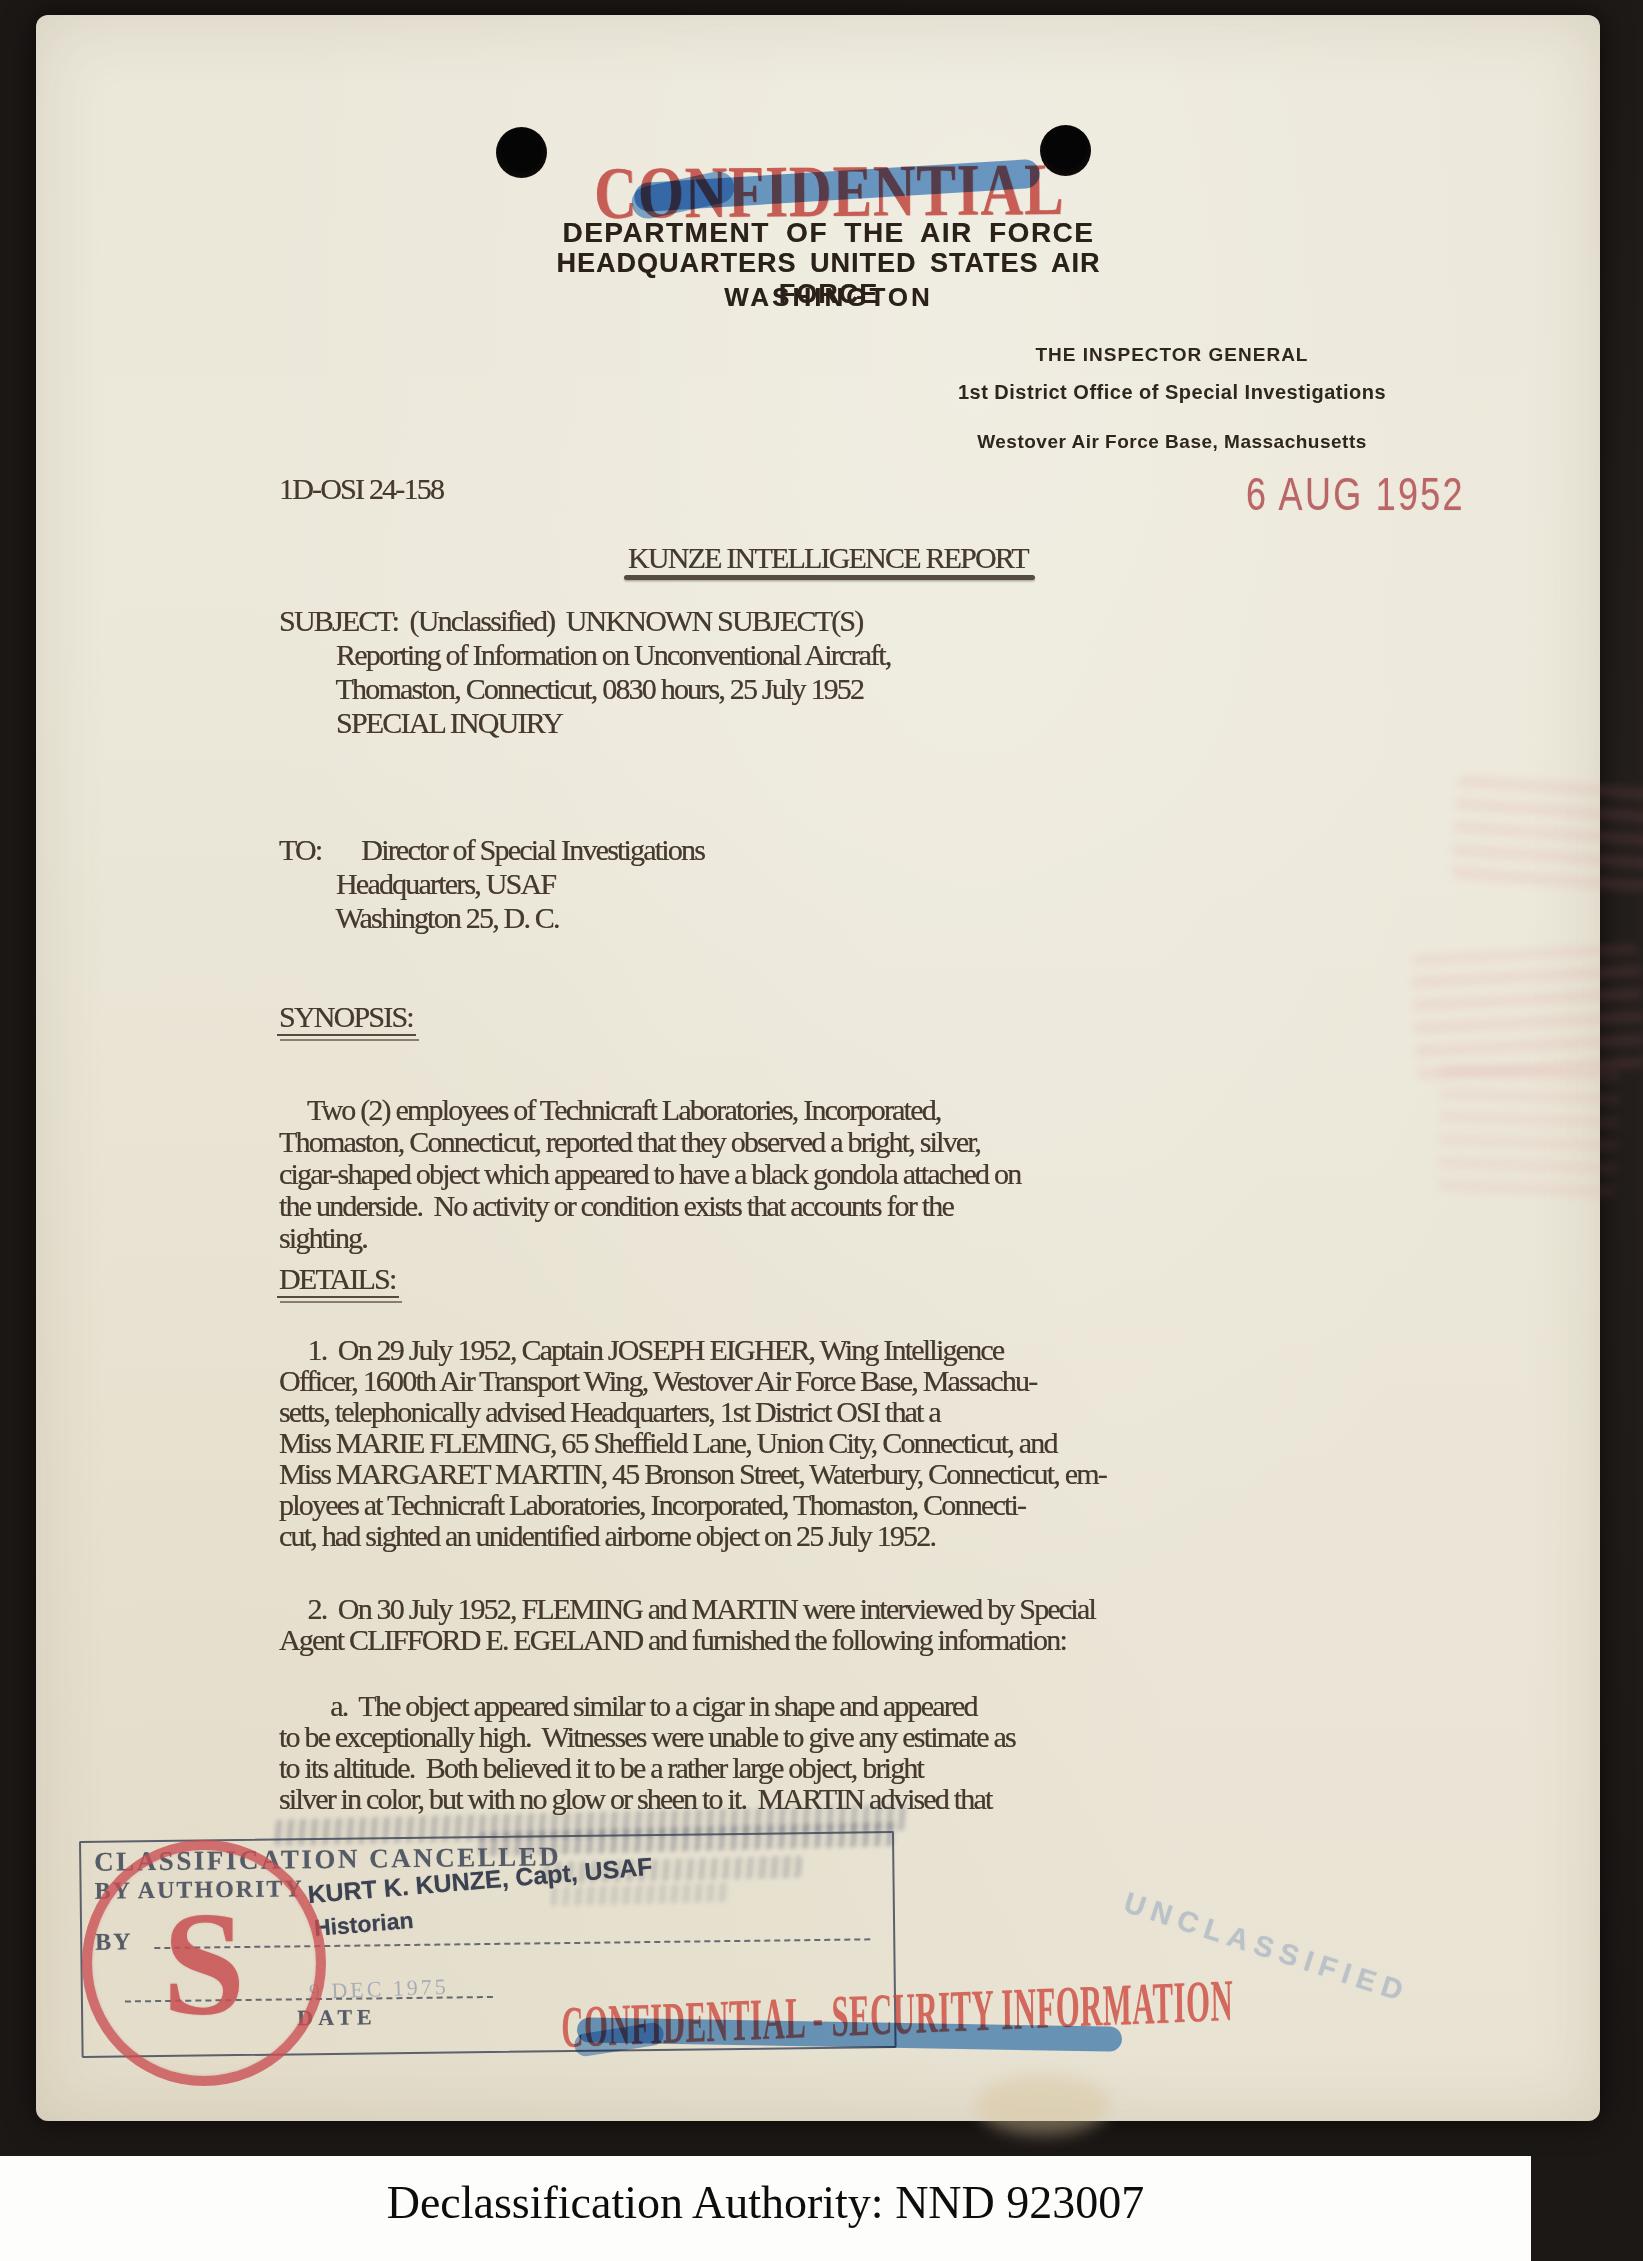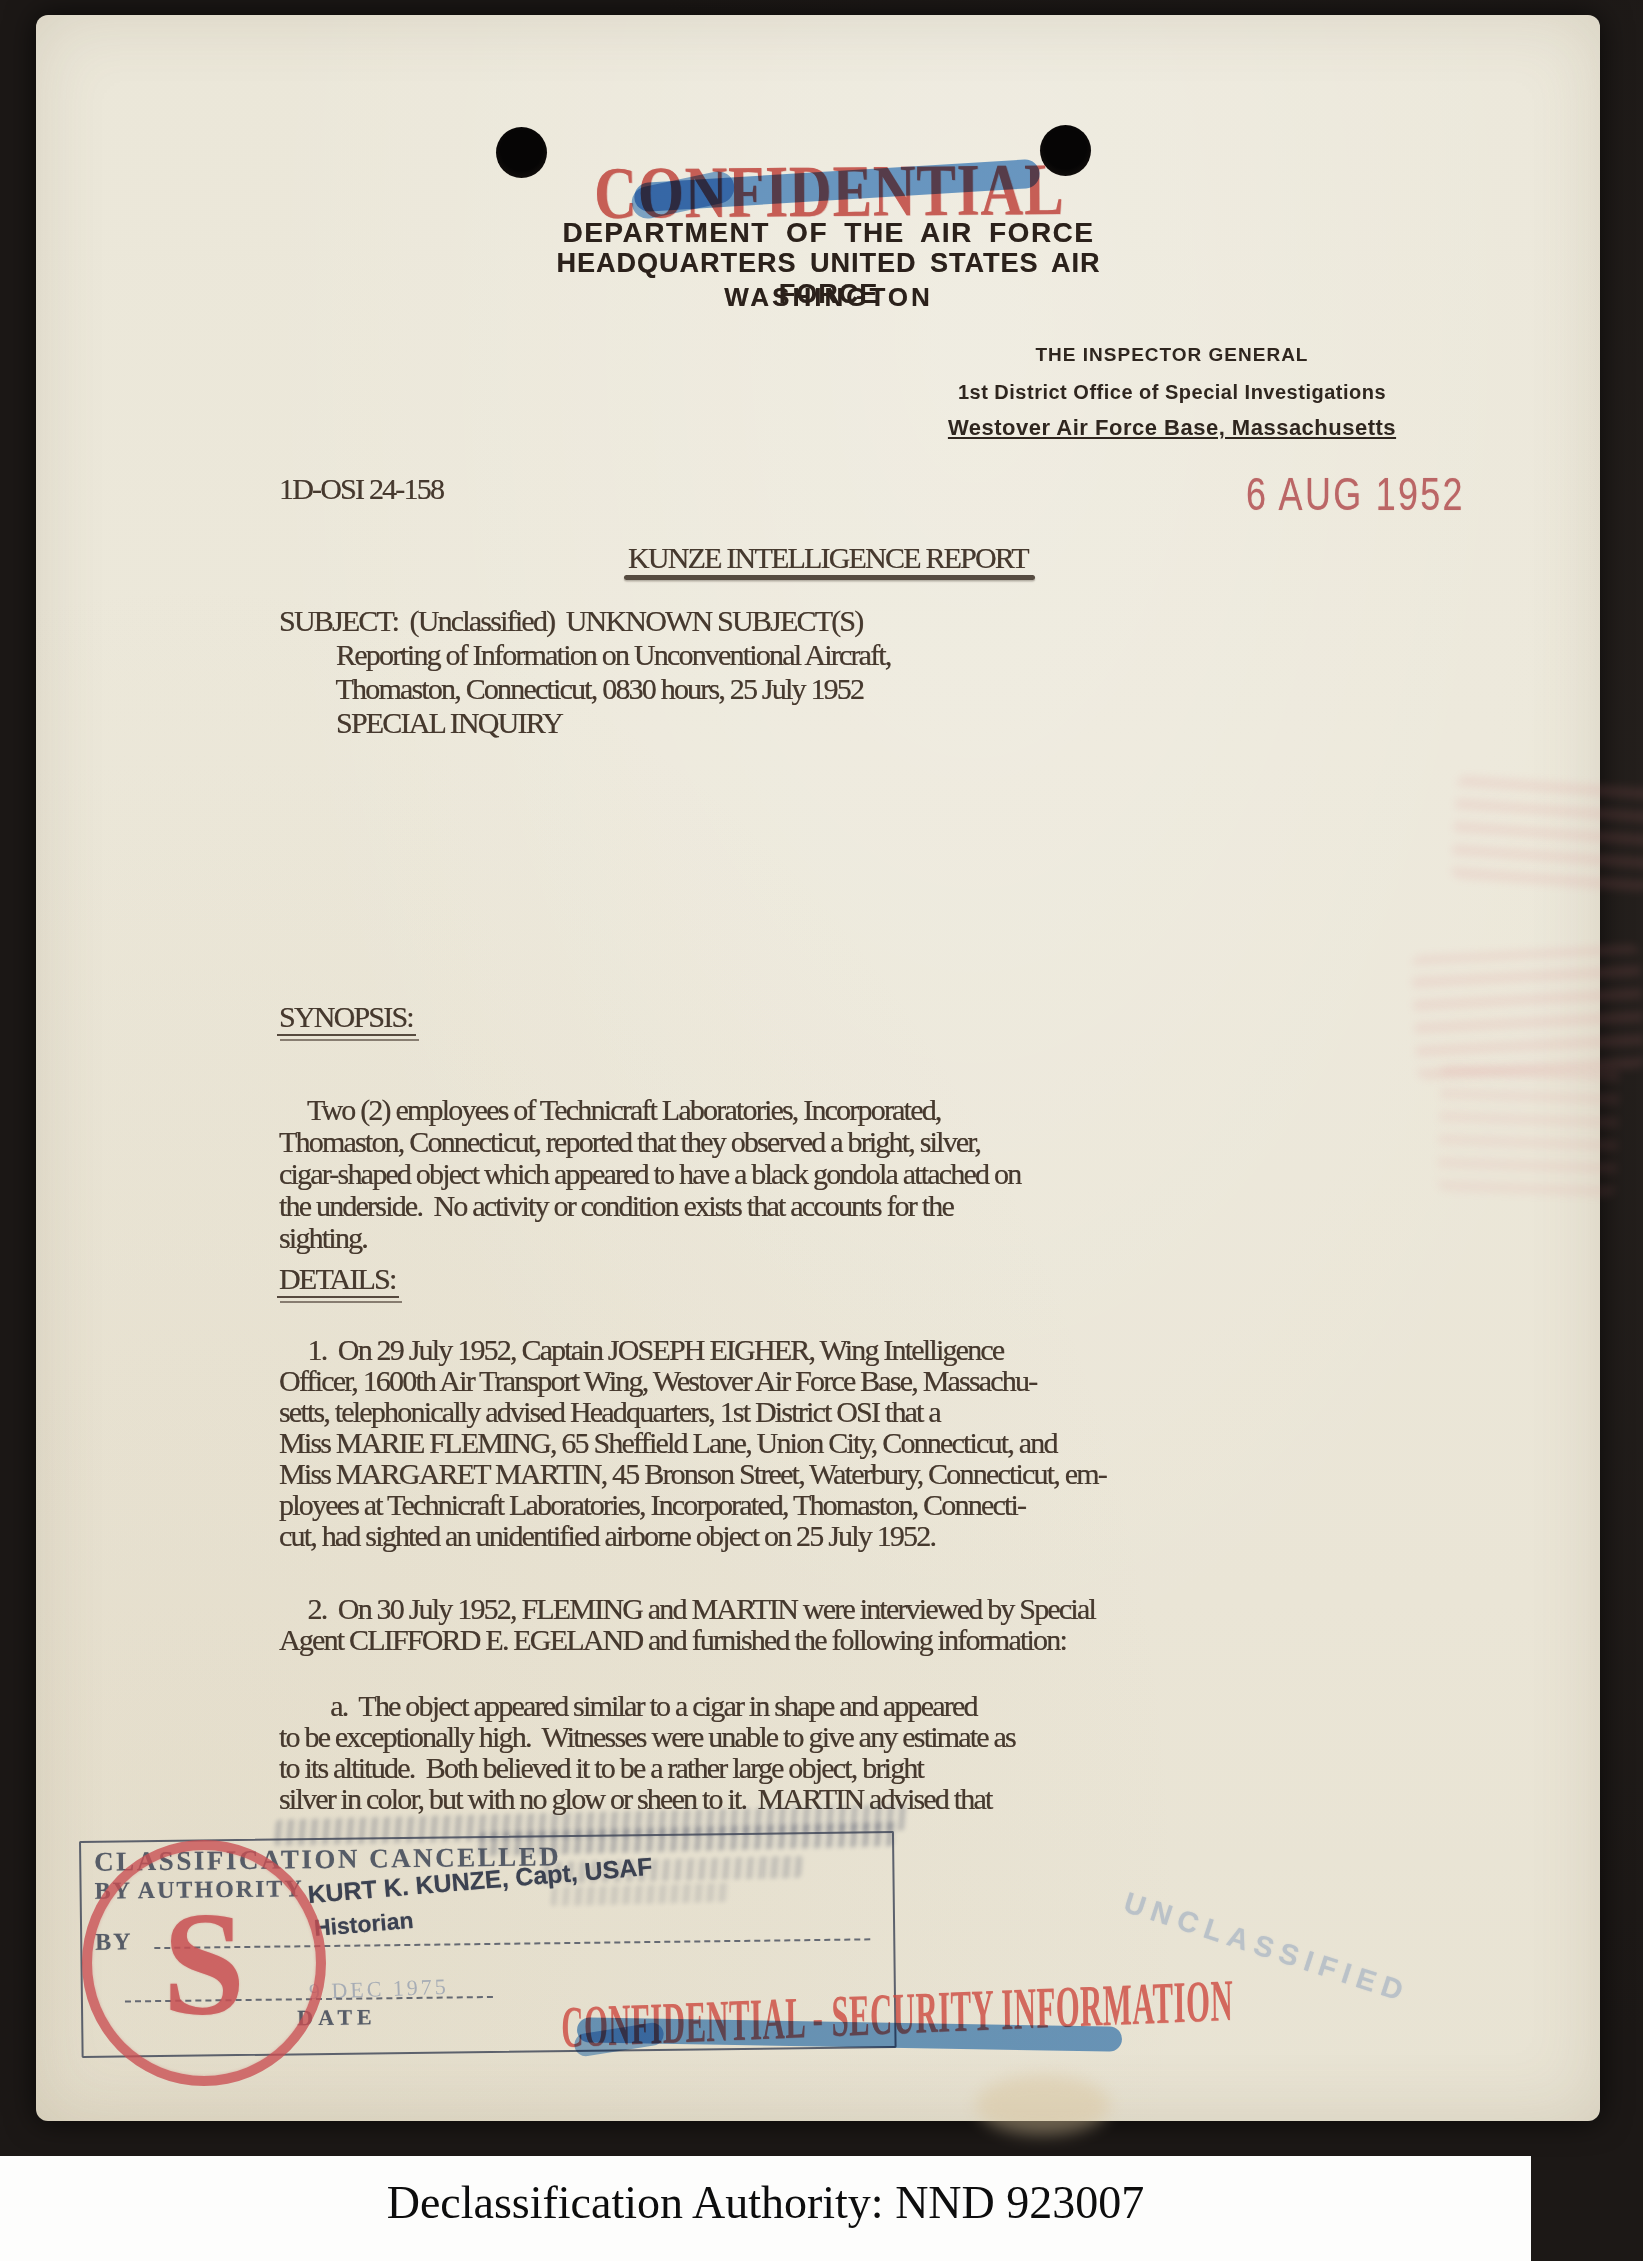--- a/index.html
+++ b/index.html
@@ -93,32 +93,35 @@
     <div class="stamp-red-top">CONFIDENTIAL</div>
     <div class="marker marker-top"></div>
     <div class="marker marker-top-blob"></div>
 
     <div class="lh-line" style="top:202px;font-size:28px;letter-spacing:1.5px;word-spacing:7px;">DEPARTMENT  OF  THE  AIR  FORCE</div>
     <div class="lh-line" style="top:233px;font-size:27px;letter-spacing:1px;word-spacing:5px;">HEADQUARTERS  UNITED  STATES  AIR  FORCE</div>
     <div class="lh-line" style="top:267px;font-size:26px;letter-spacing:3px;">WASHINGTON</div>
 
     <div class="office-line" style="top:329px;font-size:19px;letter-spacing:1px;">THE INSPECTOR GENERAL</div>
     <div class="office-line" style="top:366px;font-size:20px;letter-spacing:0.5px;">1st District Office of Special Investigations</div>
-    <div class="office-line" style="top:400px;font-size:22px;letter-spacing:0.5px;text-decoration:underline;">Westover Air Force Base, Massachusetts</div>
+    <div class="office-line" style="top:416px;font-size:19px;letter-spacing:0.5px;">Westover Air Force Base, Massachusetts</div>
 
     <div class="tw" style="left:243px;top:458px;">1D-OSI 24-158</div>
     <div class="stamp-date">6  AUG 1952</div>
 
     <div class="tw" style="left:592px;top:527px;"><span class="title-u">KUNZE INTELLIGENCE REPORT</span></div>
 
     <div class="tw lh68" style="left:243px;top:589px;">SUBJECT:  (Unclassified)  UNKNOWN SUBJECT(S)
           Reporting of Information on Unconventional Aircraft,
           Thomaston, Connecticut, 0830 hours, 25 July 1952
           SPECIAL INQUIRY</div>
 
+    <div class="tw lh68" style="left:243px;top:818px;">TO:       Director of Special Investigations
+          Headquarters, USAF
+          Washington 25, D. C.</div>
 
     <div class="tw" style="left:243px;top:986px;"><span class="uline">SYNOPSIS:</span></div>
     <div class="tw lh65" style="left:243px;top:1053px;margin-top:26px;">     Two (2) employees of Technicraft Laboratories, Incorporated,
 Thomaston, Connecticut, reported that they observed a bright, silver,
 cigar-shaped object which appeared to have a black gondola attached on
 the underside.  No activity or condition exists that accounts for the
 sighting.</div>
 
     <div class="tw" style="left:243px;top:1248px;"><span class="uline">DETAILS:</span></div>
     <div class="tw" style="left:243px;top:1319px;">     1.  On 29 July 1952, Captain JOSEPH EIGHER, Wing Intelligence

